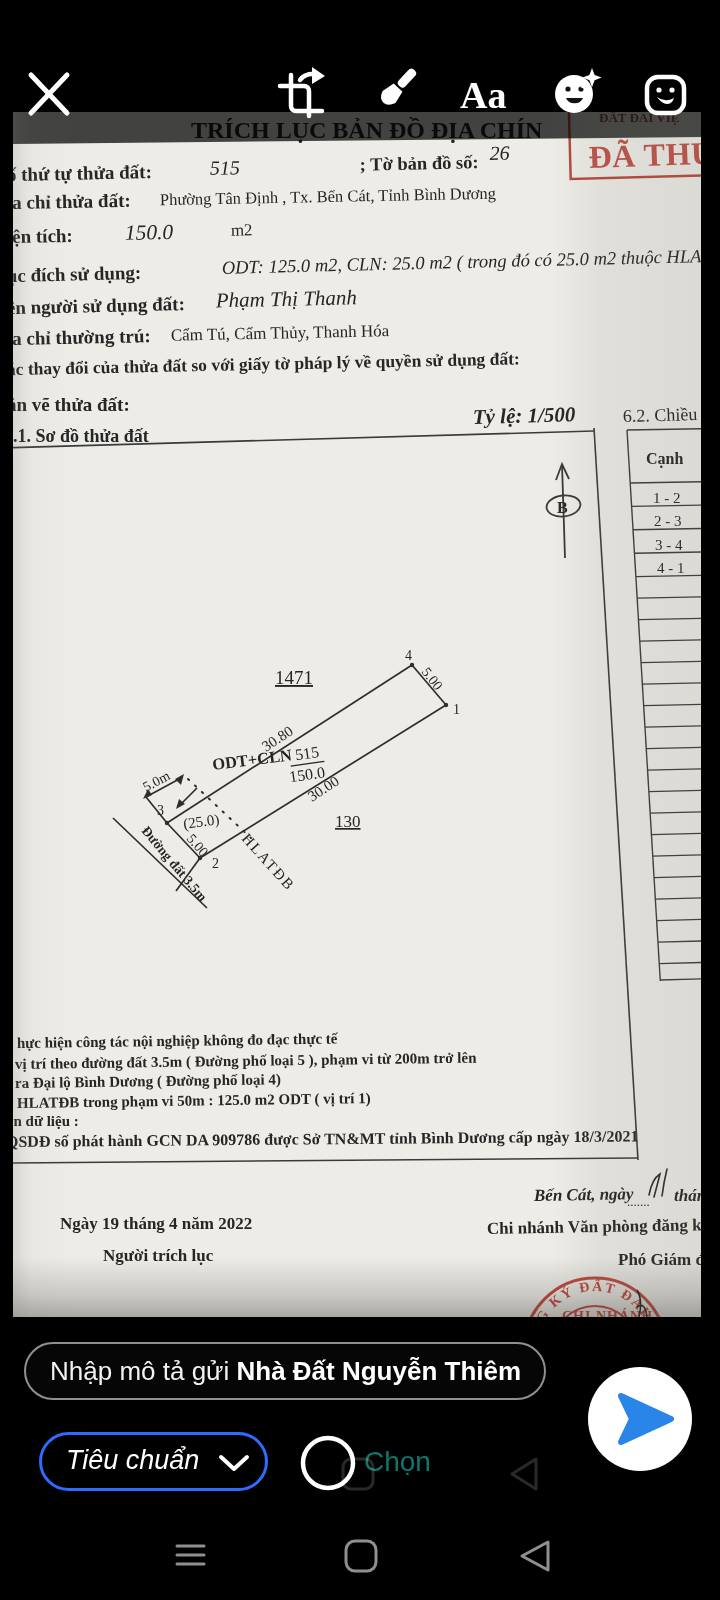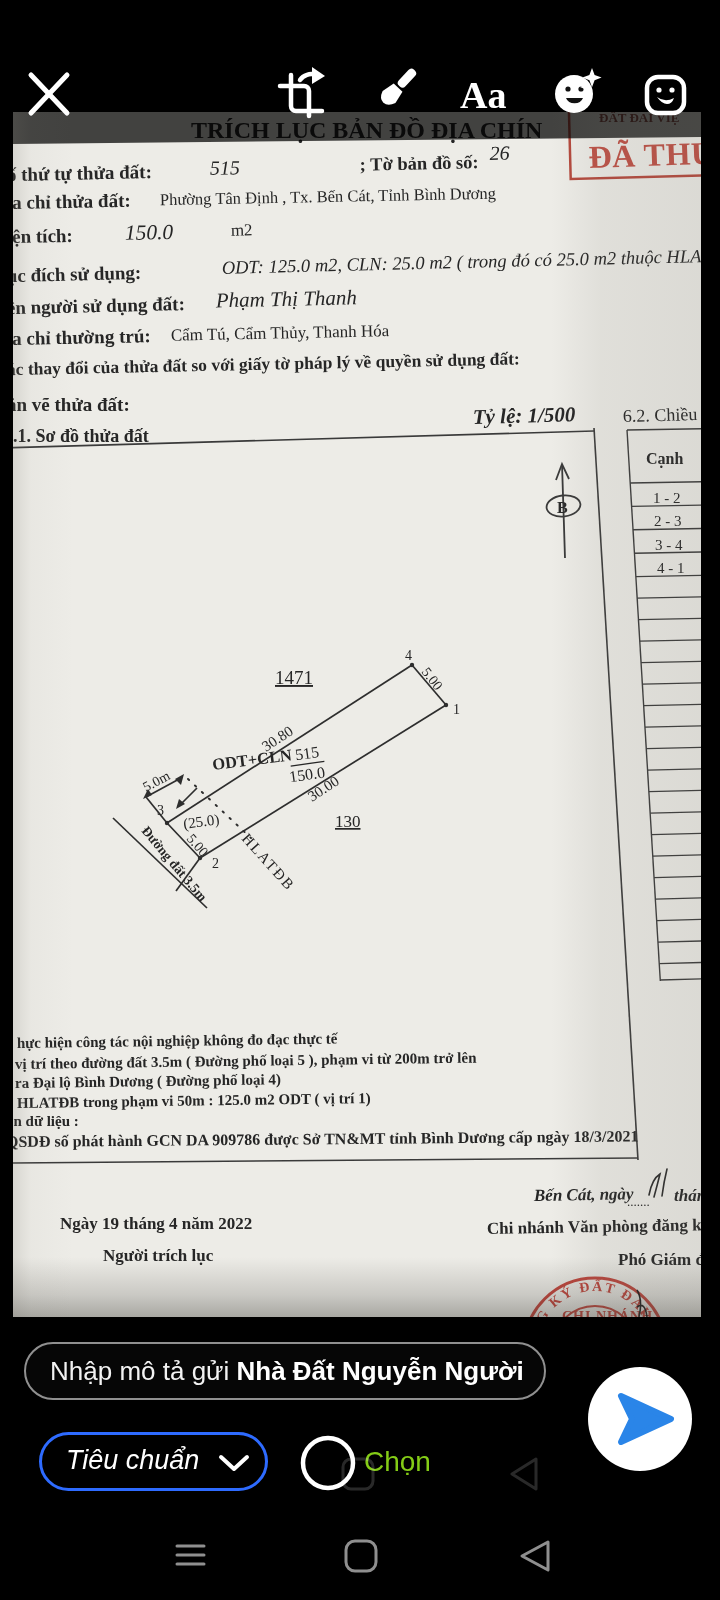--- a/index.html
+++ b/index.html
@@ -231,37 +231,37 @@
   <g>
     <rect x="647" y="77" width="37" height="36" rx="11" fill="none" stroke="#fff" stroke-width="4.5"></rect>
     <circle cx="659" cy="90" r="2.6" fill="#fff"></circle>
     <circle cx="672" cy="90" r="2.6" fill="#fff"></circle>
     <path d="M657,97 q8,6 17,1 q-2,6 -7,6 q-5,0 -10,-7 Z" fill="#fff"></path>
   </g>
 </svg>
 
 <div class="abs" style="left:0;top:1317px;width:720px;height:283px;background:#000;"></div>
 
-<div class="abs" style="left:24px;top:1342px;width:522px;height:58px;border:2px solid #909090;border-radius:31px;box-sizing:border-box;background:#060606;color:#f2f2f2;font-size:26px;line-height:54px;white-space:nowrap;padding-left:24px;overflow:hidden;">Nhập mô tả gửi <b style="color:#fff;">Nhà Đất Nguyễn Người</b></div>
+<div class="abs" style="left:24px;top:1342px;width:522px;height:58px;border:2px solid #909090;border-radius:31px;box-sizing:border-box;background:#060606;color:#f2f2f2;font-size:26px;line-height:54px;white-space:nowrap;padding-left:24px;overflow:hidden;">Nhập mô tả gửi <b style="color:#fff;">Nhà Đất Nguyễn Thiêm</b></div>
 
 <svg class="abs" style="left:586px;top:1365px;" width="108" height="108" viewBox="0 0 108 108">
   <circle cx="54" cy="54" r="52" fill="#fff"></circle>
   <polygon points="35,31 85,54 35,77 46,54" fill="#2a85e8" stroke="#2a85e8" stroke-width="6" stroke-linejoin="round"></polygon>
 </svg>
 
 <div class="abs" style="left:39px;top:1432px;width:229px;height:59px;border:3.5px solid #2e6bff;border-radius:30px;box-sizing:border-box;background:#000;"></div>
 <div class="abs" style="left:66px;top:1445px;color:#fff;font-size:27px;font-style:italic;">Tiêu chuẩn</div>
 <svg class="abs" style="left:215px;top:1452px;" width="40" height="24" viewBox="0 0 40 24">
   <polyline points="6,5 19,17 32,5" fill="none" stroke="#fff" stroke-width="4" stroke-linecap="round" stroke-linejoin="round"></polyline>
 </svg>
 
 <svg class="abs" style="left:297px;top:1432px;" width="62" height="62" viewBox="0 0 62 62">
   <circle cx="31" cy="31" r="25" fill="none" stroke="#fff" stroke-width="4.5"></circle>
 </svg>
-<div class="abs" style="left:364px;top:1446px;color:#84cc16;font-size:28px;">Chọn</div>
+<div class="abs" style="left:364px;top:1446px;color:#0f766e;font-size:28px;">Chọn</div>
 
 <svg class="abs" style="left:340px;top:1455px;opacity:0.16;" width="220" height="40" viewBox="0 0 220 40">
   <rect x="3" y="4" width="30" height="30" rx="8" fill="none" stroke="#fff" stroke-width="3"></rect>
   <path d="M196,4 L172,19 L196,34 Z" fill="none" stroke="#fff" stroke-width="3" stroke-linejoin="round"></path>
 </svg>
 
 <svg class="abs" style="left:0;top:1530px;" width="720" height="70" viewBox="0 0 720 70">
   <g stroke="#8f8f8f" stroke-width="3" fill="none" stroke-linecap="round">
     <line x1="177" y1="16" x2="204" y2="16"></line>
     <line x1="177" y1="25" x2="204" y2="25"></line>

